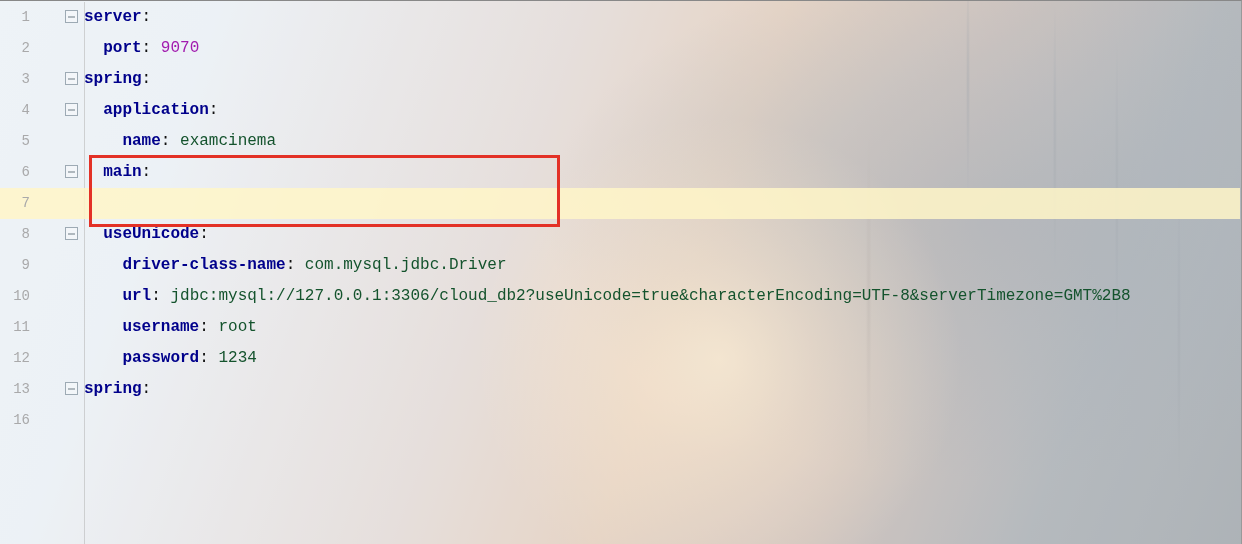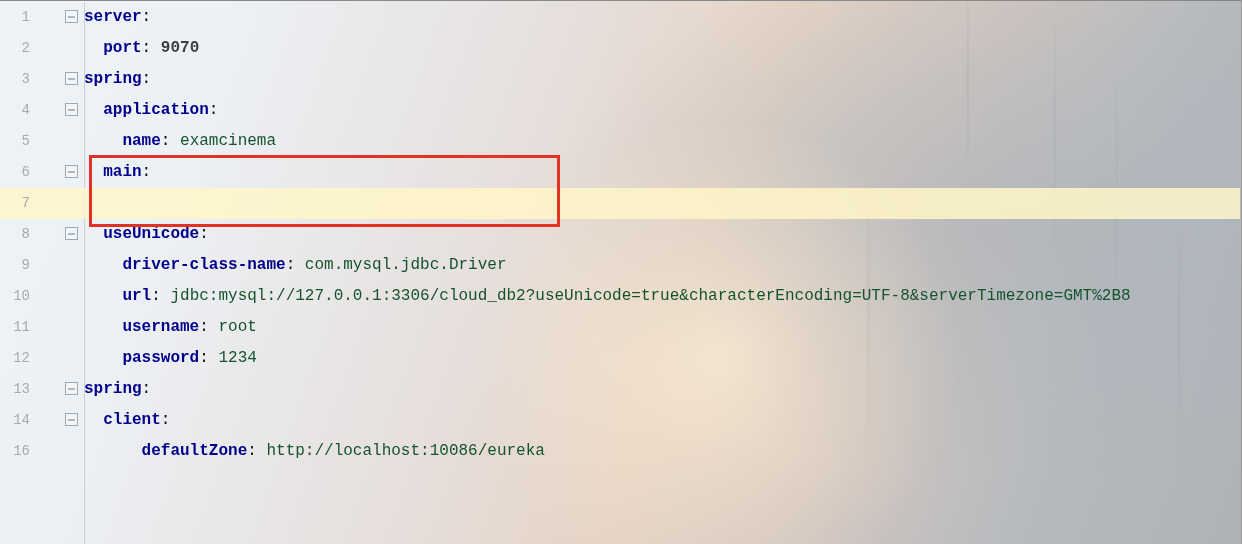--- a/index.html
+++ b/index.html
@@ -97,21 +97,21 @@
     left: 2px; right: 2px; top: 50%;
     height: 1px;
     background: #6d7a84;
     transform: translateY(-0.5px);
   }
   .txt {
     position: relative;
   }
   .tok-key    { color: #00008b; font-weight: bold; }
   .tok-colon  { color: #101010; }
-  .tok-num    { color: #404040; font-weight: bold; }
+  .tok-num    { color: #a21caf; }
   .tok-bool   { color: #00008b; font-weight: bold; }
   .tok-str    { color: #14532d; }
 
   
   .gutter-line {
     position: absolute;
     top: 1px;
     bottom: 0;
     left: 84px;
     width: 1px;
@@ -160,16 +160,15 @@
       <div class="code-line"><span class="ln">4</span><span class="gutter"><span class="fold"></span></span><span class="txt"><span>  </span><span class="tok-key">application</span><span class="tok-colon">:</span></span></div>
       <div class="code-line"><span class="ln">5</span><span class="gutter"></span><span class="txt"><span>    </span><span class="tok-key">name</span><span class="tok-colon">:</span><span class="tok-str"> examcinema</span></span></div>
       <div class="code-line"><span class="ln">6</span><span class="gutter"><span class="fold"></span></span><span class="txt"><span>  </span><span class="tok-key">main</span><span class="tok-colon">:</span></span></div>
       <div class="code-line"><span class="ln">7</span><span class="gutter"></span></div>
       <div class="code-line"><span class="ln">8</span><span class="gutter"><span class="fold"></span></span><span class="txt"><span>  </span><span class="tok-key">useUnicode</span><span class="tok-colon">:</span></span></div>
       <div class="code-line"><span class="ln">9</span><span class="gutter"></span><span class="txt"><span>    </span><span class="tok-key">driver-class-name</span><span class="tok-colon">:</span><span class="tok-str"> com.mysql.jdbc.Driver</span></span></div>
       <div class="code-line"><span class="ln">10</span><span class="gutter"></span><span class="txt"><span>    </span><span class="tok-key">url</span><span class="tok-colon">:</span><span class="tok-str"> jdbc:mysql://127.0.0.1:3306/cloud_db2?useUnicode=true&amp;characterEncoding=UTF-8&amp;serverTimezone=GMT%2B8</span></span></div>
       <div class="code-line"><span class="ln">11</span><span class="gutter"></span><span class="txt"><span>    </span><span class="tok-key">username</span><span class="tok-colon">:</span><span class="tok-str"> root</span></span></div>
       <div class="code-line"><span class="ln">12</span><span class="gutter"></span><span class="txt"><span>    </span><span class="tok-key">password</span><span class="tok-colon">:</span><span class="tok-str"> 1234</span></span></div>
       <div class="code-line"><span class="ln">13</span><span class="gutter"><span class="fold"></span></span><span class="txt"><span></span><span class="tok-key">spring</span><span class="tok-colon">:</span></span></div>
-      <div class="code-line"><span class="ln">14</span><span class="gutter"><span class="fold"></span></span><span class="txt"><span>  </span><span class="tok-key">client</span><span class="tok-colon">:</span></span></div>
-      <div class="code-line"><span class="ln">16</span><span class="gutter"></span><span class="txt"><span>      </span><span class="tok-key">defaultZone</span><span class="tok-colon">:</span><span class="tok-str"> http://localhost:10086/eureka</span></span></div>
+      <div class="code-line"><span class="ln">16</span><span class="gutter"></span></div>
     </div>
 </div>
 
 </body></html>

